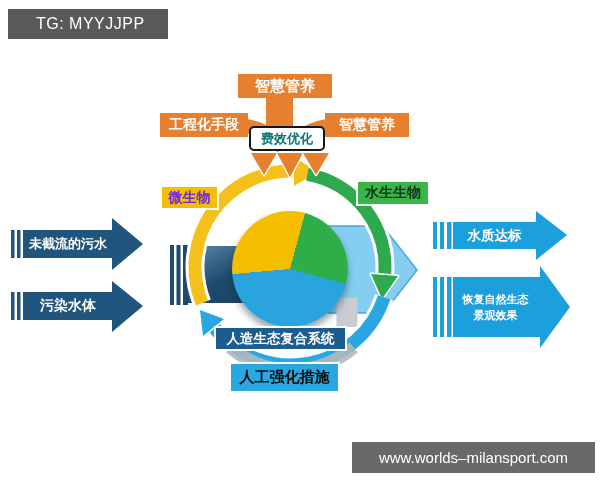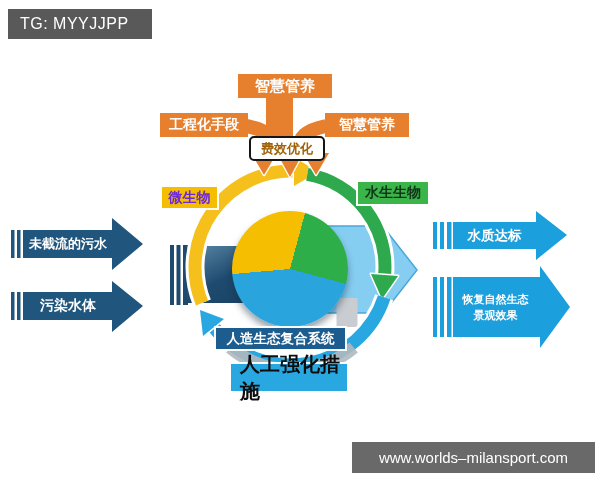--- a/index.html
+++ b/index.html
@@ -1,33 +1,33 @@
 <!DOCTYPE html>
 <html><head>
 <meta charset="utf-8">
 <style>
   html,body{margin:0;padding:0;background:#fff;}
   .stage{position:relative;width:600px;height:480px;background:#fff;overflow:hidden;
          font-family:"Liberation Sans","DejaVu Sans",sans-serif;}
   .abs{position:absolute;}
   .chip{background:#595959;color:#fff;display:flex;align-items:center;}
-  .tg-chip{left:8px;top:9px;width:132px;height:30px;font-size:16px;padding-left:12px;letter-spacing:.5px;}
+  .tg-chip{left:8px;top:9px;width:132px;height:30px;font-size:16px;padding-left:28px;letter-spacing:.5px;}
   .site-chip{left:352px;top:442px;width:243px;height:31px;background:#696969;font-size:15px;justify-content:center;}
   .obox{background:#E6802F;color:#fff;font-weight:700;display:flex;align-items:center;justify-content:center;
         font-size:14px;}
   .box-smart{left:238px;top:74px;width:94px;height:24px;font-size:15px;}
   .box-eng{left:160px;top:113px;width:88px;height:24px;}
   .box-eco{left:325px;top:113px;width:84px;height:24px;}
-  .box-opt{left:249px;top:136px;width:72px;height:21px;background:#fff;border:2px solid #151515;border-radius:5px;
-           color:#a16207;font-weight:700;font-size:13px;display:flex;align-items:center;justify-content:center;}
+  .box-opt{left:249px;top:126px;width:72px;height:21px;background:#fff;border:2px solid #151515;border-radius:5px;
+           color:#0f766e;font-weight:700;font-size:13px;display:flex;align-items:center;justify-content:center;}
   .ring-label{font-weight:700;display:flex;align-items:center;justify-content:center;box-shadow:0 0 0 2px rgba(255,255,255,.95);}
   .lab-micro{left:162px;top:187px;width:55px;height:21px;background:#F5BE00;color:#6d28d9;font-size:14px;}
   .lab-aqua{left:358px;top:182px;width:70px;height:22px;background:#3BB449;color:#10351b;font-size:14px;}
   .lab-sys{left:216px;top:328px;width:129px;height:21px;background:#1C5C8E;color:#fff;font-size:13.5px;border-radius:0;}
-  .lab-meas{left:231px;top:364px;width:107px;height:27px;background:#29A7E0;color:#0d0d0d;font-size:20px;padding-left:9px;}
+  .lab-meas{left:231px;top:364px;width:107px;height:27px;background:#29A7E0;color:#0d0d0d;font-size:15px;}
   .arrow-text{color:#fff;font-weight:700;display:flex;align-items:center;justify-content:center;text-align:center;}
   .at-a{left:24px;top:230px;width:88px;height:28px;font-size:13px;}
   .at-b{left:24px;top:292px;width:88px;height:28px;font-size:14px;}
   .at-c{left:453px;top:222px;width:83px;height:27px;font-size:13.5px;}
   .at-d{left:451px;top:279px;width:89px;height:58px;font-size:11px;flex-direction:column;line-height:1.45;}
   .pie{left:232px;top:211px;width:116px;height:116px;border-radius:50%;
        background:conic-gradient(from 15deg,#2EAE49 0 90deg,#29A4DC 90deg 250deg,#F5BE00 250deg 360deg);
        box-shadow:0 5px 7px rgba(25,45,65,.45);}
   svg{display:block;}
 </style>

